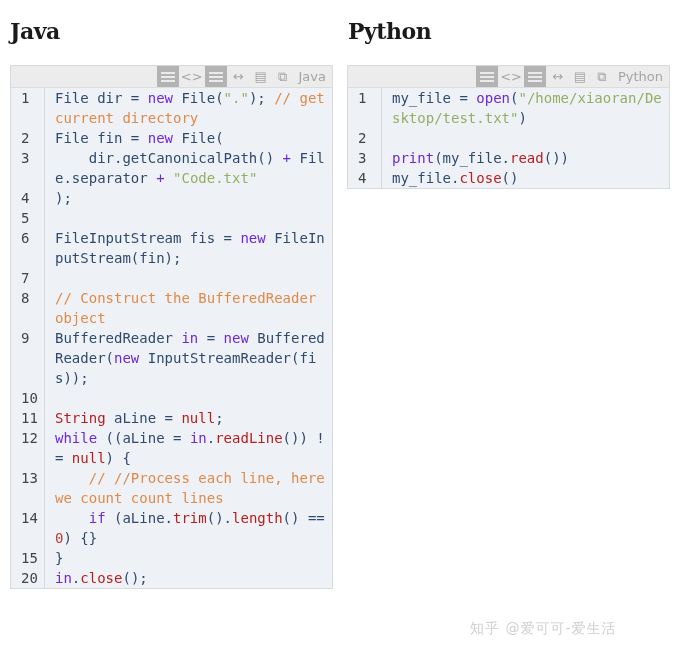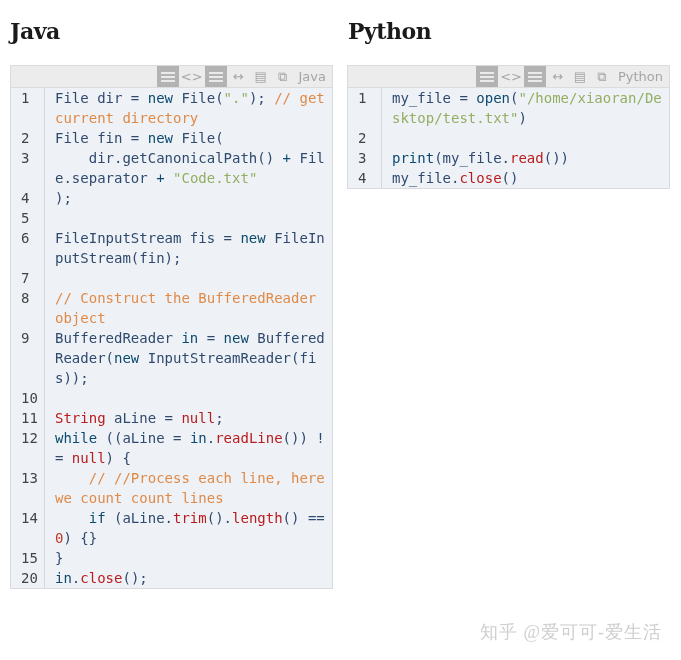--- a/index.html
+++ b/index.html
@@ -8,26 +8,26 @@
   .toolbar { height:21px; background:#ececec; border-bottom:1px solid #dcdcdc; display:flex; justify-content:flex-end; align-items:center; font-size:13px; color:#a5a5a5; padding-right:6px; }
   .tb { display:inline-flex; align-items:center; justify-content:center; height:21px; min-width:20px; margin-left:2px; }
   .tb.on { background:#b3b3b3; color:#e6e6e6; width:22px; }
   .tb .lines { width:14px; height:10px; border-top:2px solid #eaeaea; border-bottom:2px solid #eaeaea; position:relative; box-sizing:border-box; }
   .tb .lines::after { content:""; position:absolute; left:0; right:0; top:2px; height:2px; background:#eaeaea; }
   .lang { margin-left:6px; font-family:"DejaVu Sans", sans-serif; font-size:13px; color:#a5a5a5; }
   .code { font-family:"DejaVu Sans Mono", monospace; font-size:14px; line-height:20px; }
   .row { display:flex; }
   .ln { width:34px; flex:none; padding-left:10px; box-sizing:border-box; color:#444; border-right:1px solid #d5d9df; background:#eef2f7; }
   .src { padding-left:10px; white-space:pre-wrap; word-break:break-all; color:#304a6e; }
-  .kw { color:#0c4a6e;margin-top:13px; }
+  .kw { color:#6d28d9;margin-top:13px; }
   .str { color:#94ae62; }
   .cm { color:#e08a48; }
   .num { color:#c0392b; }
   .fn { color:#b91c1c; }
-  .watermark { position:absolute; left:480px; top:620px; font-size:18px; color:#cfcfcf; letter-spacing:1px;font-family:Liberation Serif, serif; }
+  .watermark { position:absolute; left:470px; top:620px; font-size:14px; color:#cfcfcf; letter-spacing:1px; }
 </style>
 </head>
 <body>
 
 <div class="title" style="left:10px;">Java</div>
 <div class="title" style="left:348px;">Python</div>
 
 <div class="box" id="java-box" style="left:10px; top:65px; width:321px;">
   <div class="toolbar">
     <span class="tb on">

